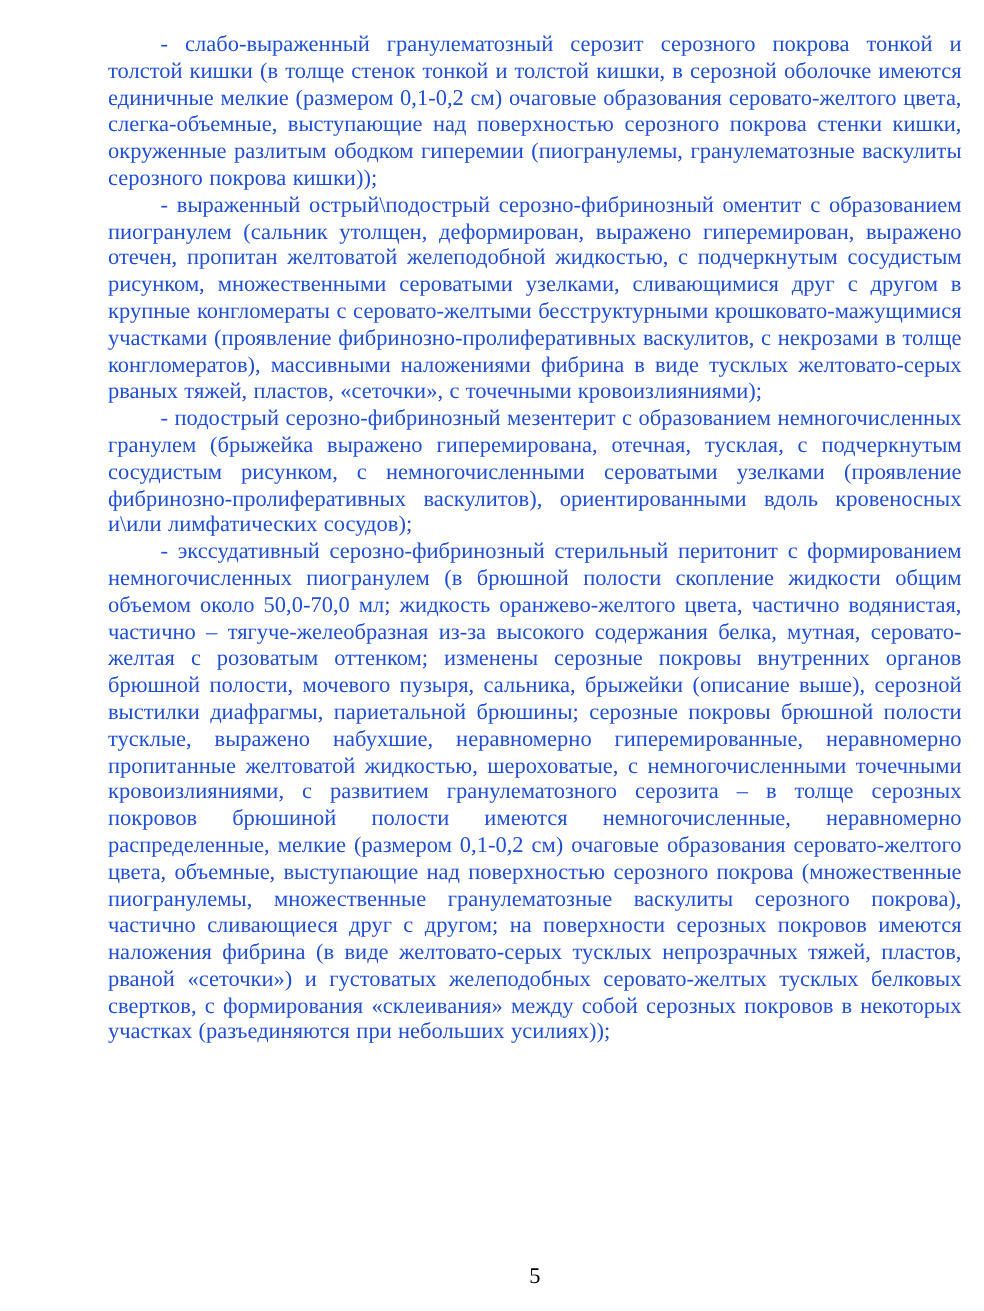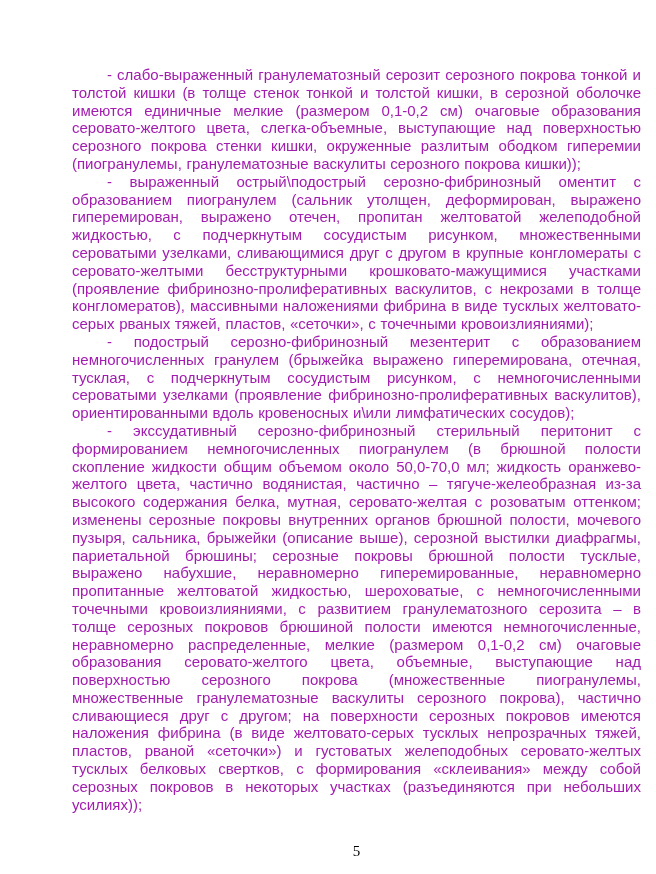--- a/index.html
+++ b/index.html
@@ -17,26 +17,25 @@
     width: 656px;
     height: 874px;
     background: #ffffff;
     color: #000000;
   }
   .text-block {
     position: absolute;
     left: 72px;
     top: 22px;
     width: 569px;
-    font-family: Liberation Sans, sans-serif;
+    font-family: Liberation Serif, serif;
     font-size: 15px;
     line-height: 17.8px;
     text-align: justify;
-    color: #a21caf;
-    margin-top: 44px;
+    color: #1d4ed8;
   }
   .para {
     margin: 0;
     padding: 0;
     text-indent: 35px;
     word-spacing: 0.5px;
   }
   .page-number {
     position: absolute;
     left: 72px;

